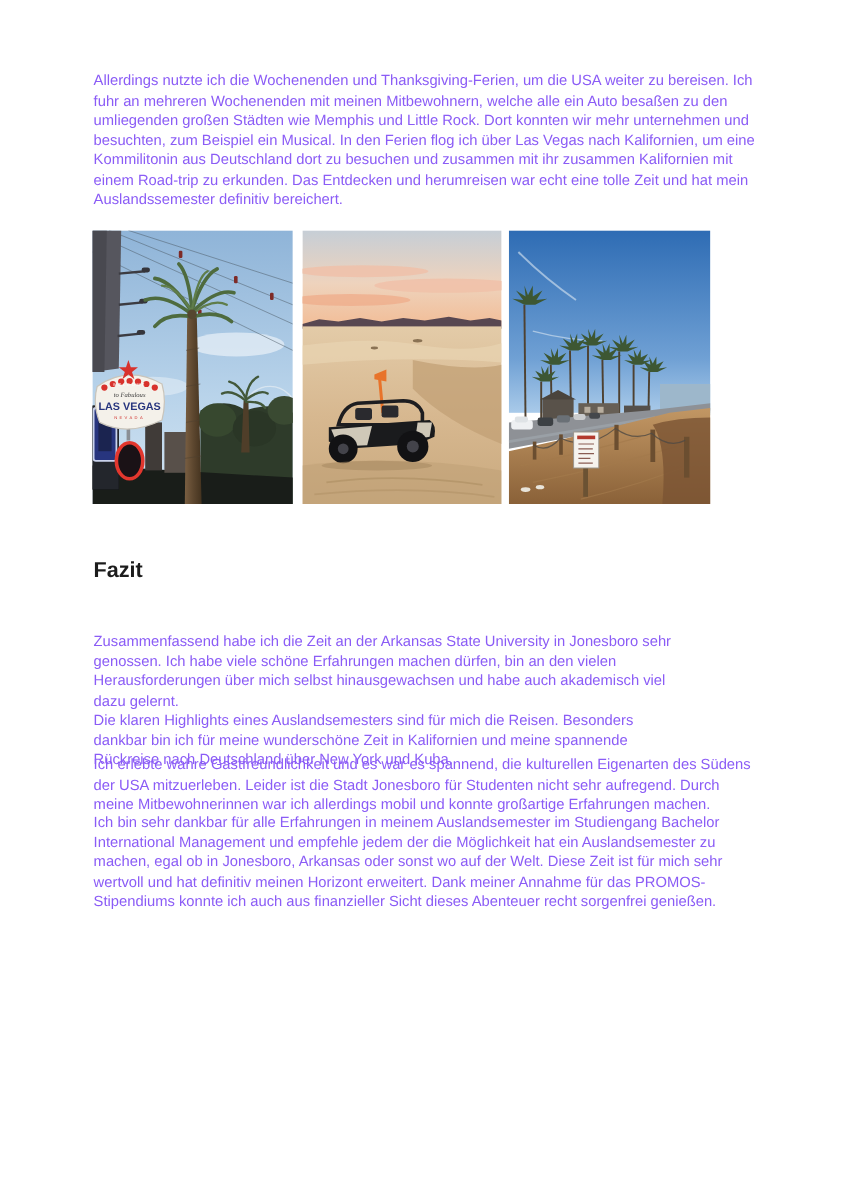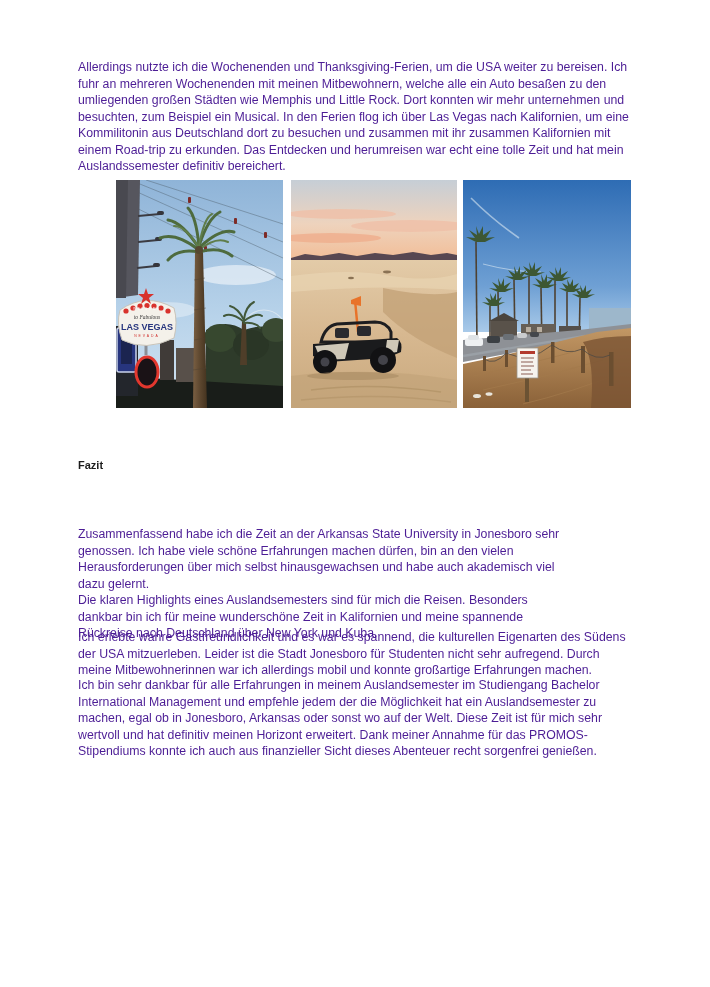--- a/index.html
+++ b/index.html
@@ -16,45 +16,44 @@
     width: 710px;
     height: 987px;
     background: #ffffff;
   }
   .para {
     position: absolute;
     left: 78px;
     width: 624px;
     font-size: 12.3px;
     line-height: 16.5px;
-    color: #4c1d95;
+    color: #8b5cf6;
     white-space: pre-line;
     margin: 0;
   }
   #para-travel    { top: 59px; }
   .heading {
     position: absolute;
     left: 78px;
-    top: 457px;
-    font-size: 11px;
+    top: 467px;
+    font-size: 18px;
     line-height: 16.5px;
     font-weight: bold;
     color: #1c1c1c;
     margin: 0;
   }
   #para-summary     { top: 526px; }
   #para-hospitality { top: 629px; }
   #para-gratitude   { top: 677px; }
 
   .photo-row {
     position: absolute;
     left: 77px;
-    top: 180px;
+    top: 192px;
     display: flex;
-    margin-left: 39px;
   }
   .photo {
     display: block;
     height: 228px;
   }
   .photo-1 { width: 167px; margin-right: 8px; }
   .photo-2 { width: 166px; margin-right: 6px; }
   .photo-3 { width: 168px; }
 </style>
 </head>

